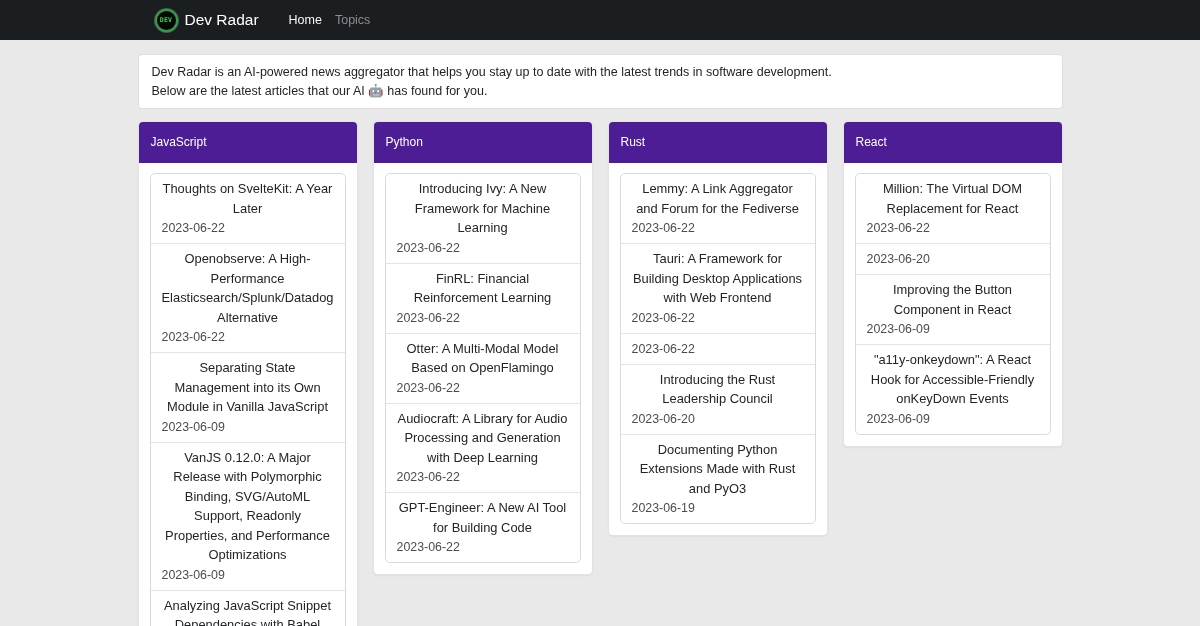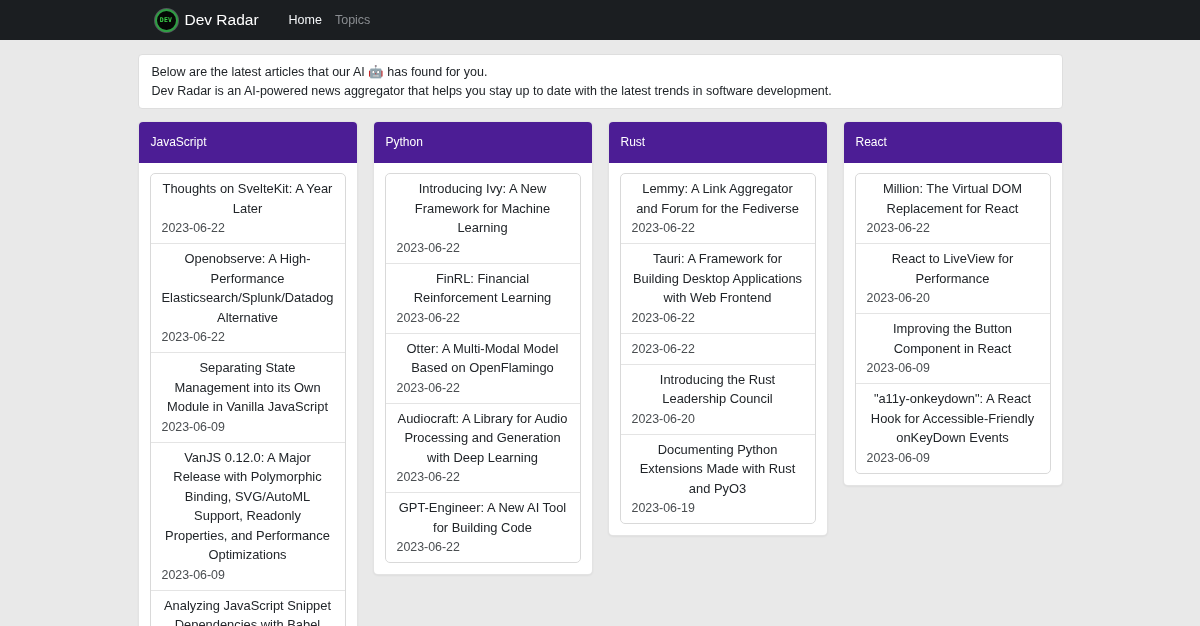--- a/index.html
+++ b/index.html
@@ -138,22 +138,22 @@
     <div class="nav-links">
       <a class="nav-link active">Home</a>
       <a class="nav-link">Topics</a>
     </div>
   </div>
 </nav>
 
 <main class="main">
 
   <div class="intro-card">
+    <div>Dev Radar is an AI-powered news aggregator that helps you stay up to date with the latest trends in software development.</div>
     <div>Below are the latest articles that our AI 🤖 has found for you.</div>
-    <div>Dev Radar is an AI-powered news aggregator that helps you stay up to date with the latest trends in software development.</div>
   </div>
 
   <div class="columns">
 
     <section class="column">
       <div class="card">
         <div class="card-header">JavaScript</div>
         <div class="card-body">
           <ul class="article-list">
             <li class="article">
@@ -243,21 +243,20 @@
     <section class="column">
       <div class="card">
         <div class="card-header">React</div>
         <div class="card-body">
           <ul class="article-list">
             <li class="article">
               <div class="article-title">Million: The Virtual DOM Replacement for React</div>
               <div class="article-date">2023-06-22</div>
             </li>
             <li class="article">
-              <div class="article-title">React to LiveView for Performance</div>
               <div class="article-date">2023-06-20</div>
             </li>
             <li class="article">
               <div class="article-title">Improving the Button Component in React</div>
               <div class="article-date">2023-06-09</div>
             </li>
             <li class="article">
               <div class="article-title">"a11y-onkeydown": A React Hook for Accessible-Friendly onKeyDown Events</div>
               <div class="article-date">2023-06-09</div>
             </li>

